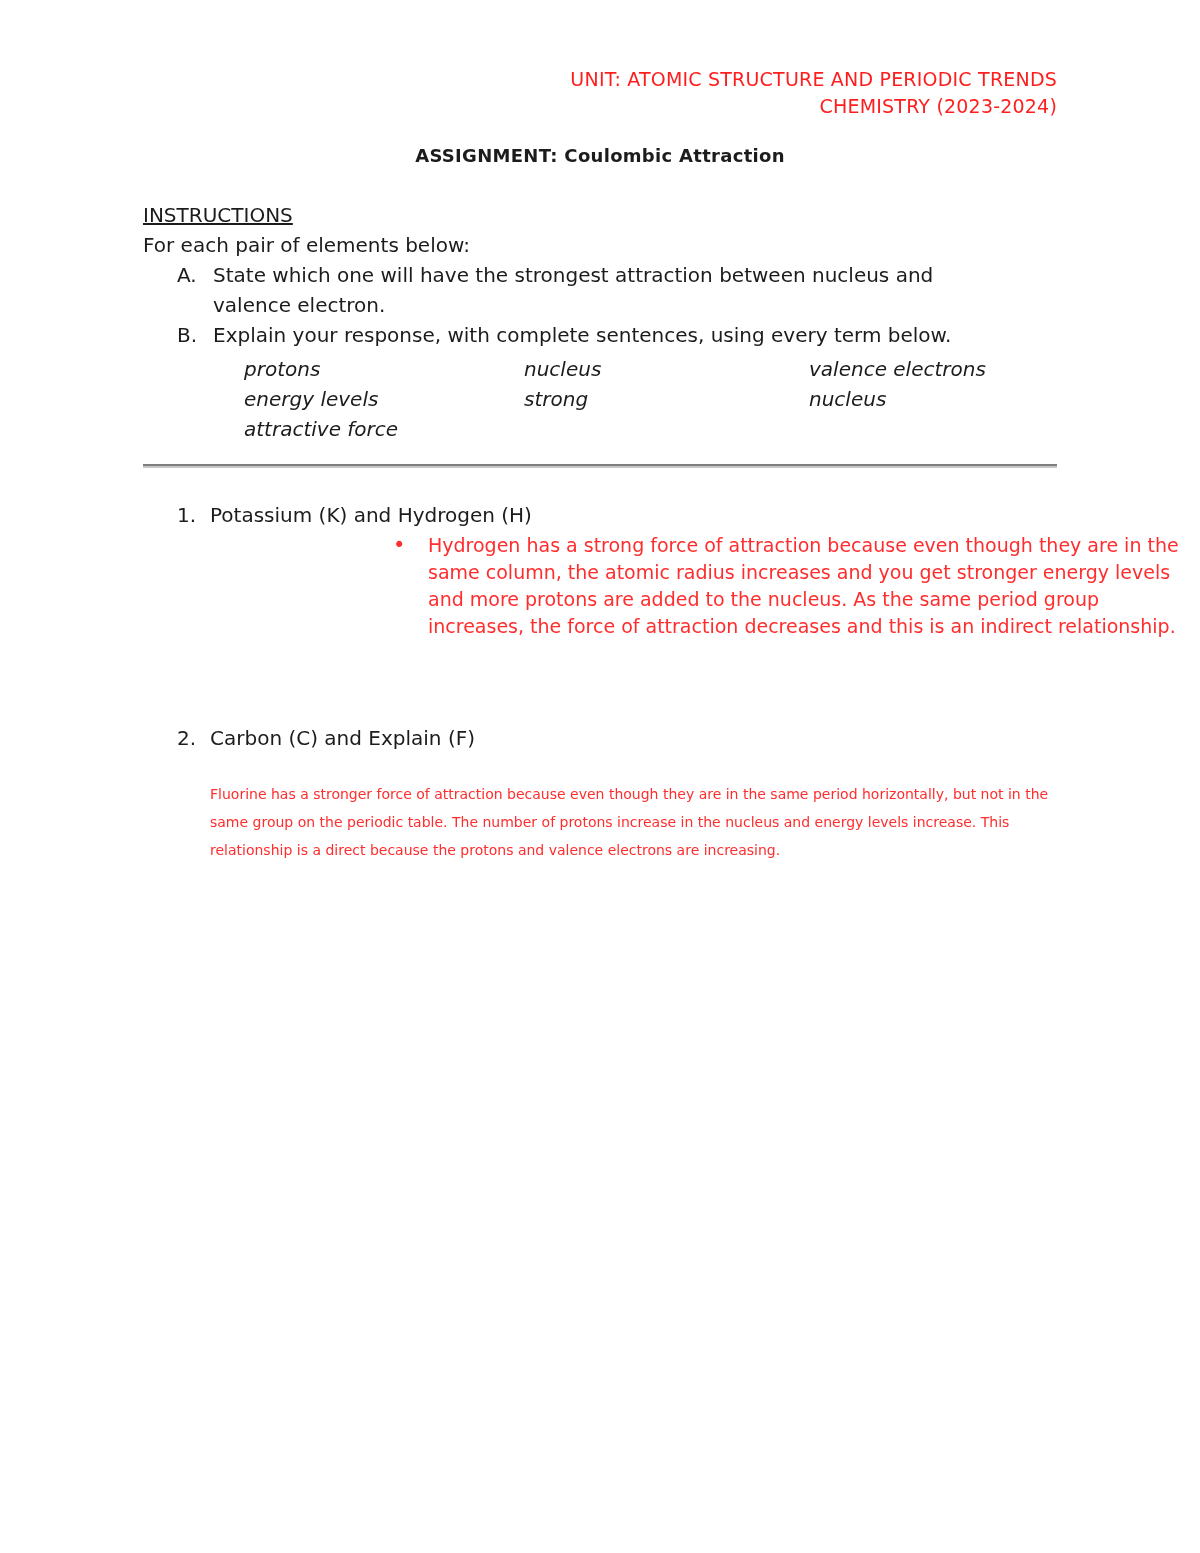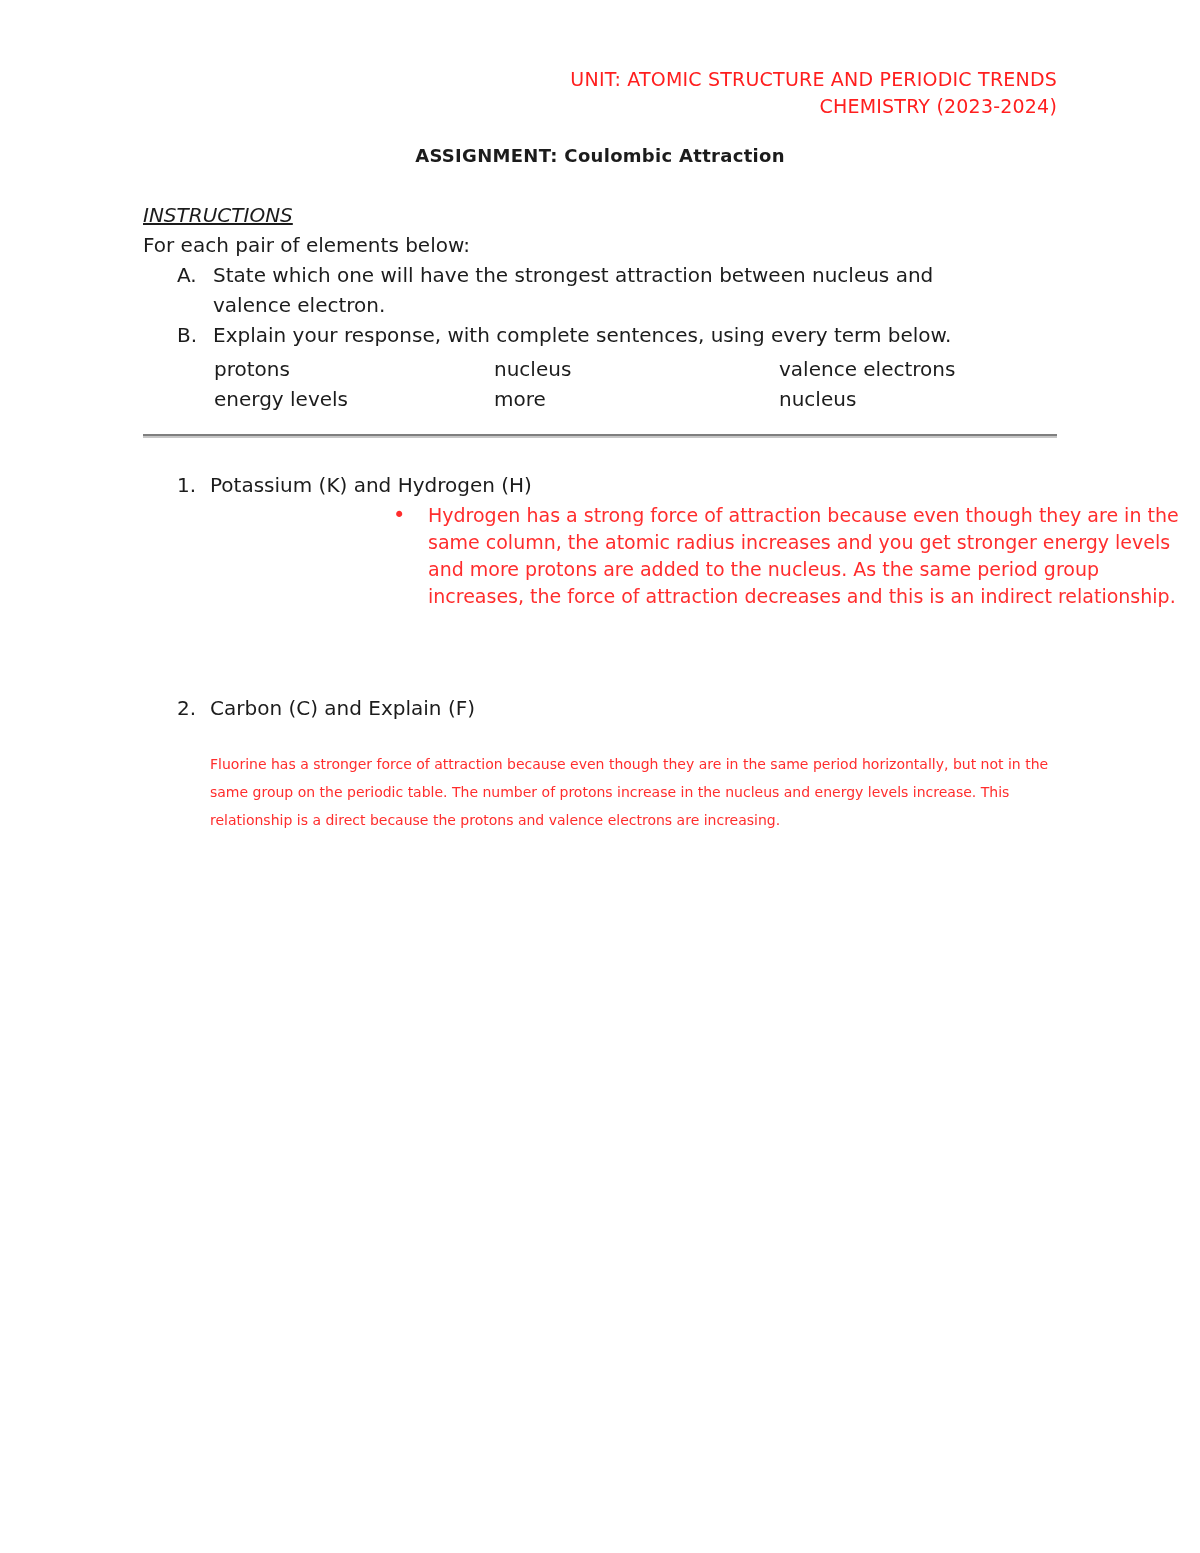--- a/index.html
+++ b/index.html
@@ -46,31 +46,31 @@
 
   
   .instructions {
     margin-top: 34px;
     font-size: 20px;
     line-height: 30px;
   }
   .instructions-heading {
     text-decoration: underline;
     display: inline-block;
-    font-style: italic;
   }
   .steps { width: 845px; }
   .step { display: flex; padding-left: 34px; }
   .step-label { width: 36px; flex: none; }
   .step-text { flex: 1; }
 
   
   .terms {
-    margin-left: 71px;
+    margin-left: 101px;
     margin-top: 4px;
+    font-style: italic;
   }
   .terms-row { display: flex; line-height: 30px; }
   .term-c1 { width: 280px; }
   .term-c2 { width: 285px; }
   .term-c3 { flex: 1; }
 
   
   .divider {
     margin-top: 20px;
     height: 4px;
@@ -140,22 +140,27 @@
     </div>
 
     <div class="terms">
       <div class="terms-row">
         <span class="term-c1">protons</span>
         <span class="term-c2">nucleus</span>
         <span class="term-c3">valence electrons</span>
       </div>
       <div class="terms-row">
         <span class="term-c1">energy levels</span>
-        <span class="term-c2">more</span>
+        <span class="term-c2">strong</span>
         <span class="term-c3">nucleus</span>
+      </div>
+      <div class="terms-row">
+        <span class="term-c1">attractive force</span>
+        <span class="term-c2"></span>
+        <span class="term-c3"></span>
       </div>
     </div>
   </div>
 
   <hr class="divider">
 
   <div class="questions">
 
     <div class="question question-1">
       <div class="q-head">

